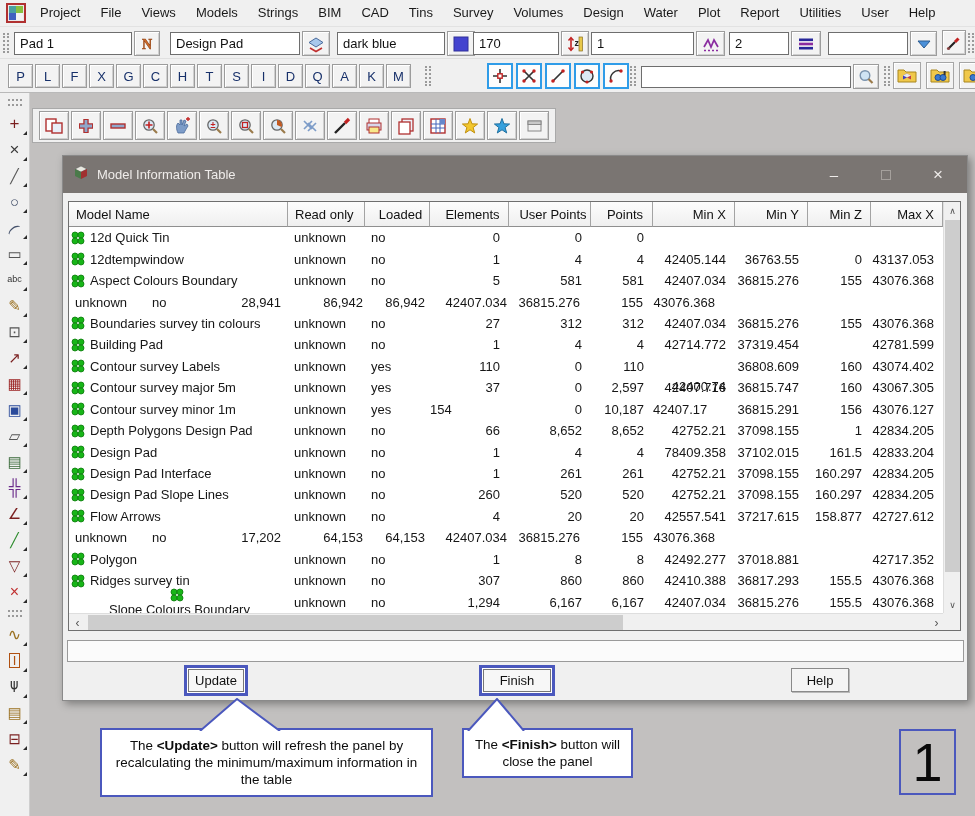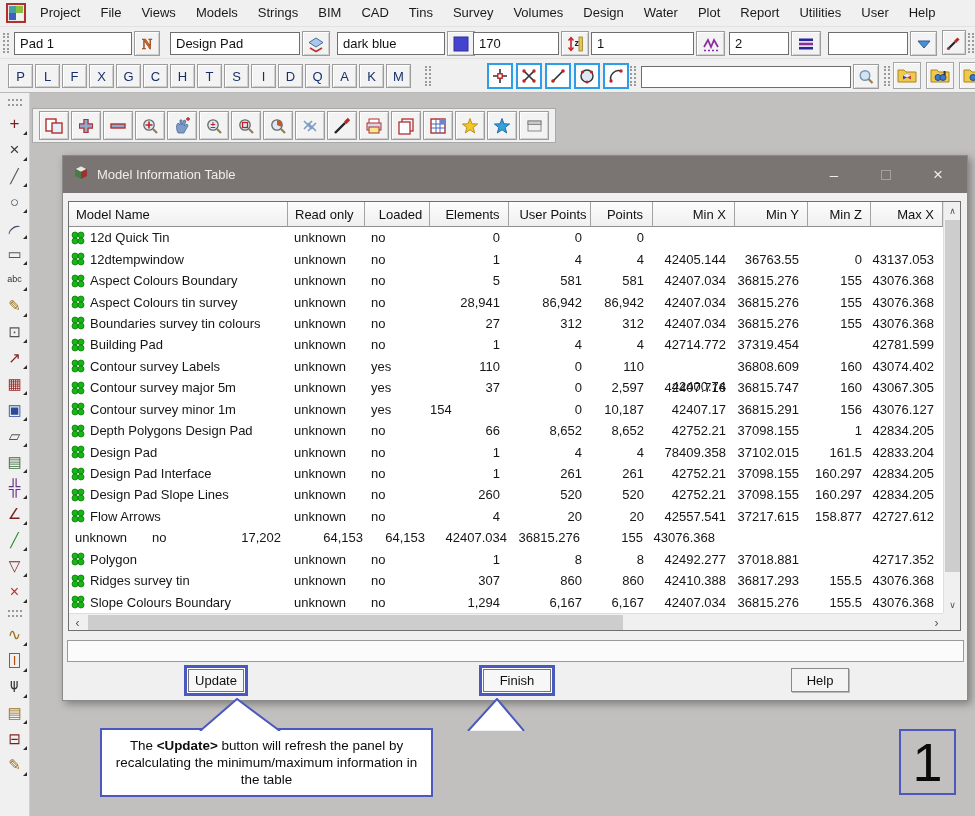--- a/index.html
+++ b/index.html
@@ -560,29 +560,20 @@
             <span class="cell" style="width: 65px; text-align: left; padding: 0px 0px 0px 6px;">no</span>
             <span class="cell" style="width: 79px; text-align: right; padding: 0px 9px 0px 0px;">5</span>
             <span class="cell" style="width: 82px; text-align: right; padding: 0px 9px 0px 0px;">581</span>
             <span class="cell" style="width: 62px; text-align: right; padding: 0px 9px 0px 0px;">581</span>
             <span class="cell" style="width: 82px; text-align: right; padding: 0px 9px 0px 0px;">42407.034</span>
             <span class="cell" style="width: 73px; text-align: right; padding: 0px 9px 0px 0px;">36815.276</span>
             <span class="cell" style="width: 63px; text-align: right; padding: 0px 9px 0px 0px;">155</span>
             <span class="cell" style="width: 72px; text-align: right; padding: 0px 9px 0px 0px;">43076.368</span>
           </div>
           <div class="trow">
-            <span class="cell namecell" style="width: 219px;">
-              <span class="clover"><svg viewBox="0 0 14 14" width="14" height="14">
-                  <circle cx="4" cy="4" r="3" fill="#17b617" stroke="#0a7a0a" stroke-width="0.8"></circle>
-                  <circle cx="10" cy="4" r="3" fill="#17b617" stroke="#0a7a0a" stroke-width="0.8"></circle>
-                  <circle cx="4" cy="10" r="3" fill="#17b617" stroke="#0a7a0a" stroke-width="0.8"></circle>
-                  <circle cx="10" cy="10" r="3" fill="#17b617" stroke="#0a7a0a" stroke-width="0.8"></circle>
-                </svg></span>
-              <span>Aspect Colours tin survey</span>
-            </span>
             <span class="cell" style="width: 77px; text-align: left; padding: 0px 0px 0px 6px;">unknown</span>
             <span class="cell" style="width: 65px; text-align: left; padding: 0px 0px 0px 6px;">no</span>
             <span class="cell" style="width: 79px; text-align: right; padding: 0px 9px 0px 0px;">28,941</span>
             <span class="cell" style="width: 82px; text-align: right; padding: 0px 9px 0px 0px;">86,942</span>
             <span class="cell" style="width: 62px; text-align: right; padding: 0px 9px 0px 0px;">86,942</span>
             <span class="cell" style="width: 82px; text-align: right; padding: 0px 9px 0px 0px;">42407.034</span>
             <span class="cell" style="width: 73px; text-align: right; padding: 0px 9px 0px 0px;">36815.276</span>
             <span class="cell" style="width: 63px; text-align: right; padding: 0px 9px 0px 0px;">155</span>
             <span class="cell" style="width: 72px; text-align: right; padding: 0px 9px 0px 0px;">43076.368</span>
           </div>
@@ -674,21 +665,21 @@
                   <circle cx="4" cy="10" r="3" fill="#17b617" stroke="#0a7a0a" stroke-width="0.8"></circle>
                   <circle cx="10" cy="10" r="3" fill="#17b617" stroke="#0a7a0a" stroke-width="0.8"></circle>
                 </svg></span>
               <span>Contour survey minor 1m</span>
             </span>
             <span class="cell" style="width: 77px; text-align: left; padding: 0px 0px 0px 6px;">unknown</span>
             <span class="cell" style="width: 65px; text-align: left; padding: 0px 0px 0px 6px;">yes</span>
             <span class="cell" style="width: 79px; text-align: left; padding: 0px 9px 0px 0px;">154</span>
             <span class="cell" style="width: 82px; text-align: right; padding: 0px 9px 0px 0px;">0</span>
             <span class="cell" style="width: 62px; text-align: right; padding: 0px 9px 0px 0px;">10,187</span>
-            <span class="cell" style="width: 82px; text-align: right; padding: 0px 9px 0px 0px;">42407.17</span>
+            <span class="cell" style="width: 82px; text-align: left; padding: 0px 9px 0px 0px;">42407.17</span>
             <span class="cell" style="width: 73px; text-align: right; padding: 0px 9px 0px 0px;">36815.291</span>
             <span class="cell" style="width: 63px; text-align: right; padding: 0px 9px 0px 0px;">156</span>
             <span class="cell" style="width: 72px; text-align: right; padding: 0px 9px 0px 0px;">43076.127</span>
           </div>
           <div class="trow">
             <span class="cell namecell" style="width: 219px;">
               <span class="clover"><svg viewBox="0 0 14 14" width="14" height="14">
                   <circle cx="4" cy="4" r="3" fill="#17b617" stroke="#0a7a0a" stroke-width="0.8"></circle>
                   <circle cx="10" cy="4" r="3" fill="#17b617" stroke="#0a7a0a" stroke-width="0.8"></circle>
                   <circle cx="4" cy="10" r="3" fill="#17b617" stroke="#0a7a0a" stroke-width="0.8"></circle>
@@ -831,21 +822,21 @@
             <span class="cell" style="width: 65px; text-align: left; padding: 0px 0px 0px 6px;">no</span>
             <span class="cell" style="width: 79px; text-align: right; padding: 0px 9px 0px 0px;">307</span>
             <span class="cell" style="width: 82px; text-align: right; padding: 0px 9px 0px 0px;">860</span>
             <span class="cell" style="width: 62px; text-align: right; padding: 0px 9px 0px 0px;">860</span>
             <span class="cell" style="width: 82px; text-align: right; padding: 0px 9px 0px 0px;">42410.388</span>
             <span class="cell" style="width: 73px; text-align: right; padding: 0px 9px 0px 0px;">36817.293</span>
             <span class="cell" style="width: 63px; text-align: right; padding: 0px 9px 0px 0px;">155.5</span>
             <span class="cell" style="width: 72px; text-align: right; padding: 0px 9px 0px 0px;">43076.368</span>
           </div>
           <div class="trow">
-            <span class="cell namecell" style="width: 219px;">
+            <span class="cell namecell" style="width: 219px; flex-direction: column;">
               <span class="clover"><svg viewBox="0 0 14 14" width="14" height="14">
                   <circle cx="4" cy="4" r="3" fill="#17b617" stroke="#0a7a0a" stroke-width="0.8"></circle>
                   <circle cx="10" cy="4" r="3" fill="#17b617" stroke="#0a7a0a" stroke-width="0.8"></circle>
                   <circle cx="4" cy="10" r="3" fill="#17b617" stroke="#0a7a0a" stroke-width="0.8"></circle>
                   <circle cx="10" cy="10" r="3" fill="#17b617" stroke="#0a7a0a" stroke-width="0.8"></circle>
                 </svg></span>
               <span>Slope Colours Boundary</span>
             </span>
             <span class="cell" style="width: 77px; text-align: left; padding: 0px 0px 0px 6px;">unknown</span>
             <span class="cell" style="width: 65px; text-align: left; padding: 0px 0px 0px 6px;">no</span>
@@ -883,19 +874,22 @@
   </div>
 
   <div class="callout co1">
     <span><span>The </span><b>&lt;Update&gt;</b><span> button will refresh the panel by recalculating the minimum/maximum information in the table</span></span>
   </div>
   <svg class="ptr" style="left:195px; top:698px;" width="90" height="33">
     <polygon points="5,32.8 42,1 85,32.8" fill="#fff"></polygon>
     <path d="M5,33 L42,1 L85,33" fill="none" stroke="#4b58bd" stroke-width="2"></path>
   </svg>
 
+  <div class="callout co2">
+    <span><span>The </span><b>&lt;Finish&gt;</b><span> button will close the panel</span></span>
+  </div>
   <svg class="ptr" style="left:465px; top:698px;" width="62" height="33">
     <polygon points="3,32.8 32,1 59,32.8" fill="#fff"></polygon>
     <path d="M3,33 L32,1 L59,33" fill="none" stroke="#4b58bd" stroke-width="2"></path>
   </svg>
 
   <div class="page-num">1</div>
 </div>
 
 </body></html>

